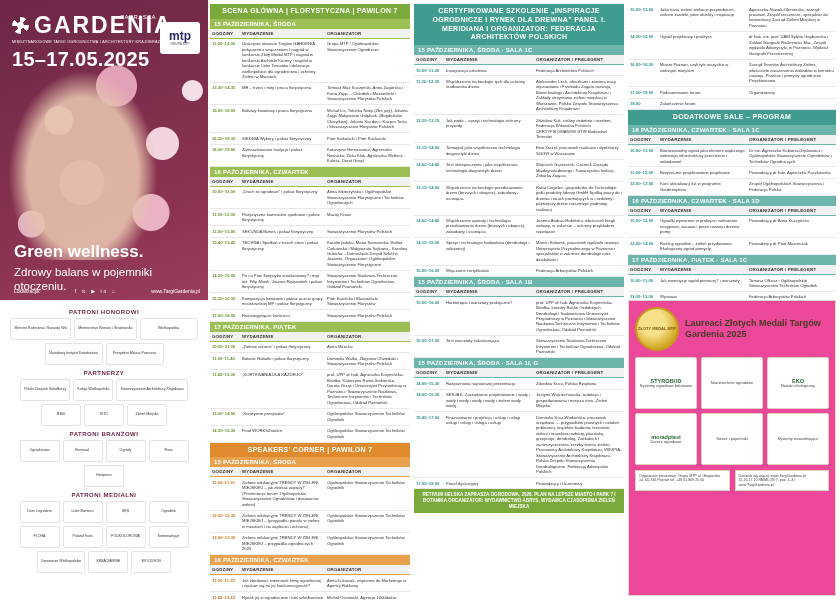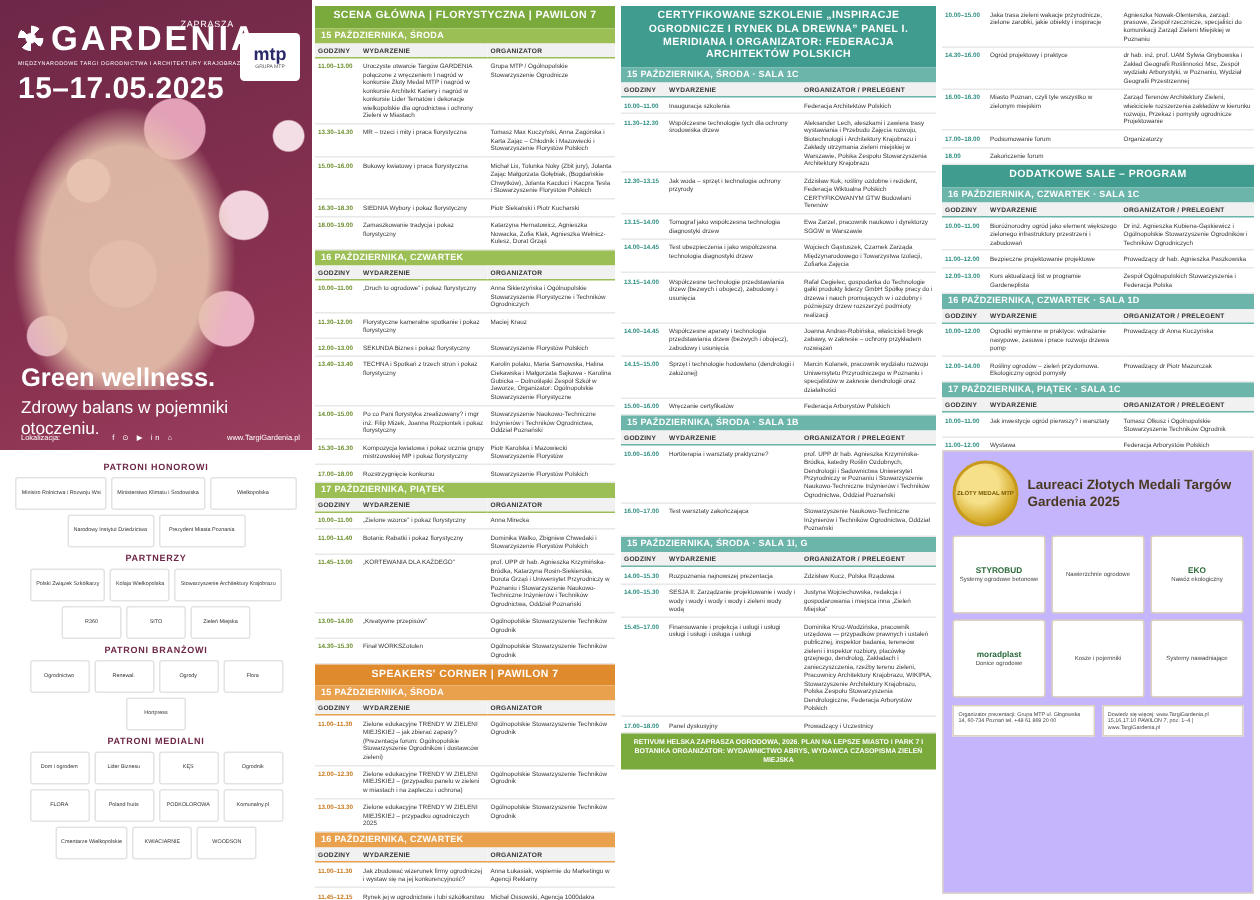--- a/index.html
+++ b/index.html
@@ -119,21 +119,21 @@
 
   .note-bar {
     background:#7aa93c; color:#fff; font-size:4.6px; font-weight:bold;
     padding:3px 4px; line-height:1.3; text-align:center;
   }
   .tiny-note { font-size:4px; color:#444; padding:2px 3px; text-align:right; }
 
   
   .awards {
     position:absolute; left:628px; top:300px; width:208px; height:296px;
-    background:#c4b5fd; border:1px solid #e0d6c6; overflow:hidden;
+    background:#ec4899; border:1px solid #e0d6c6; overflow:hidden;
   }
   .awards-head { display:flex; align-items:center; gap:6px; padding:6px; }
   .medal {
     width:44px; height:44px; border-radius:50%; flex:none;
     background: radial-gradient(circle at 40% 35%, #f6e08a 0 35%, #d4a927 70%, #a87d12 100%);
     display:flex; align-items:center; justify-content:center;
     color:#7a5a06; font-size:4px; font-weight:bold; text-align:center; line-height:1.1;
     border:2px solid #c79a1c;
   }
   .awards-title { font-size:9px; font-weight:bold; color:#4a3a22; line-height:1.2; }

